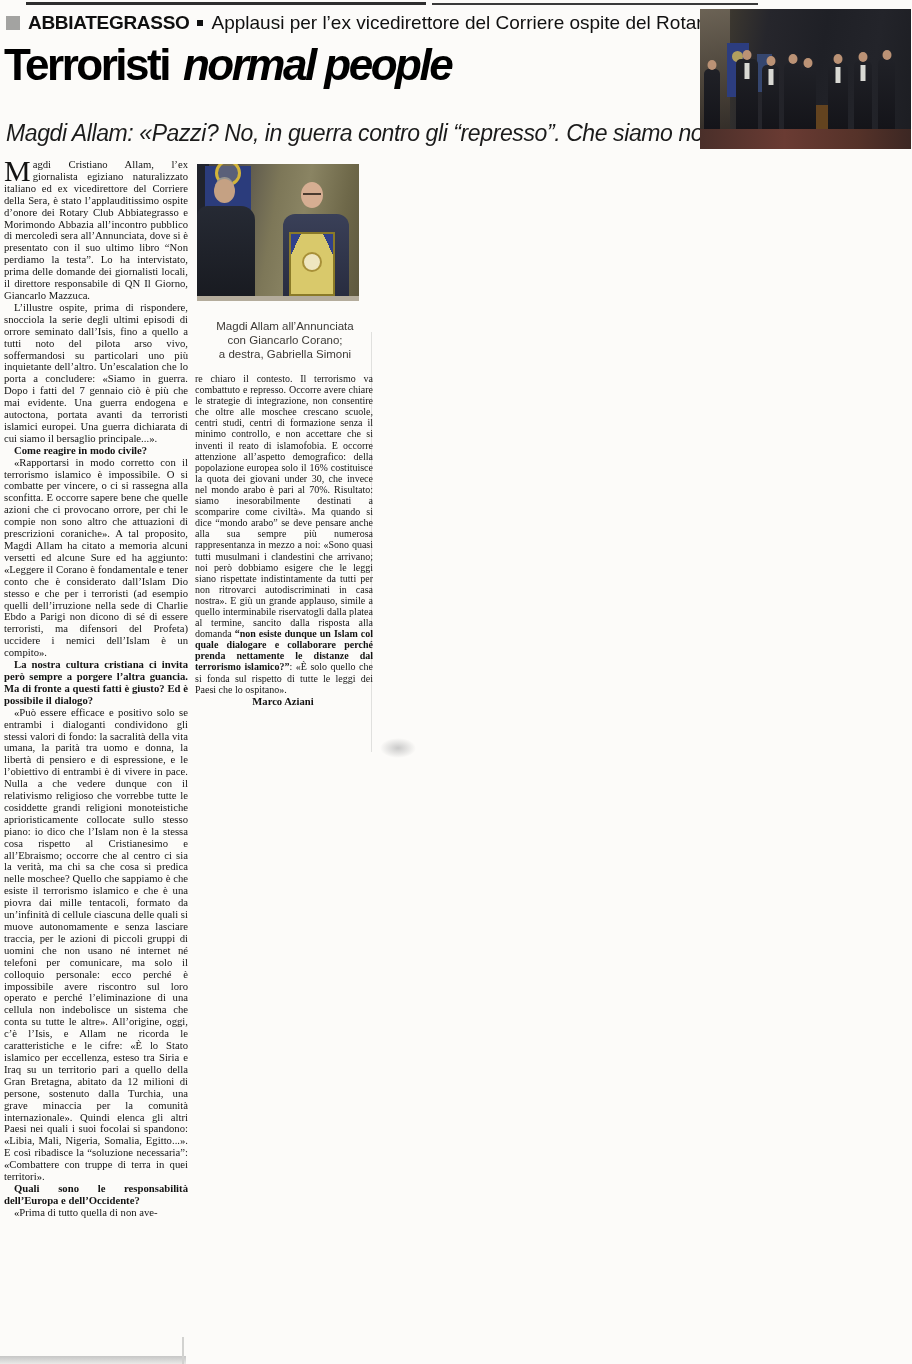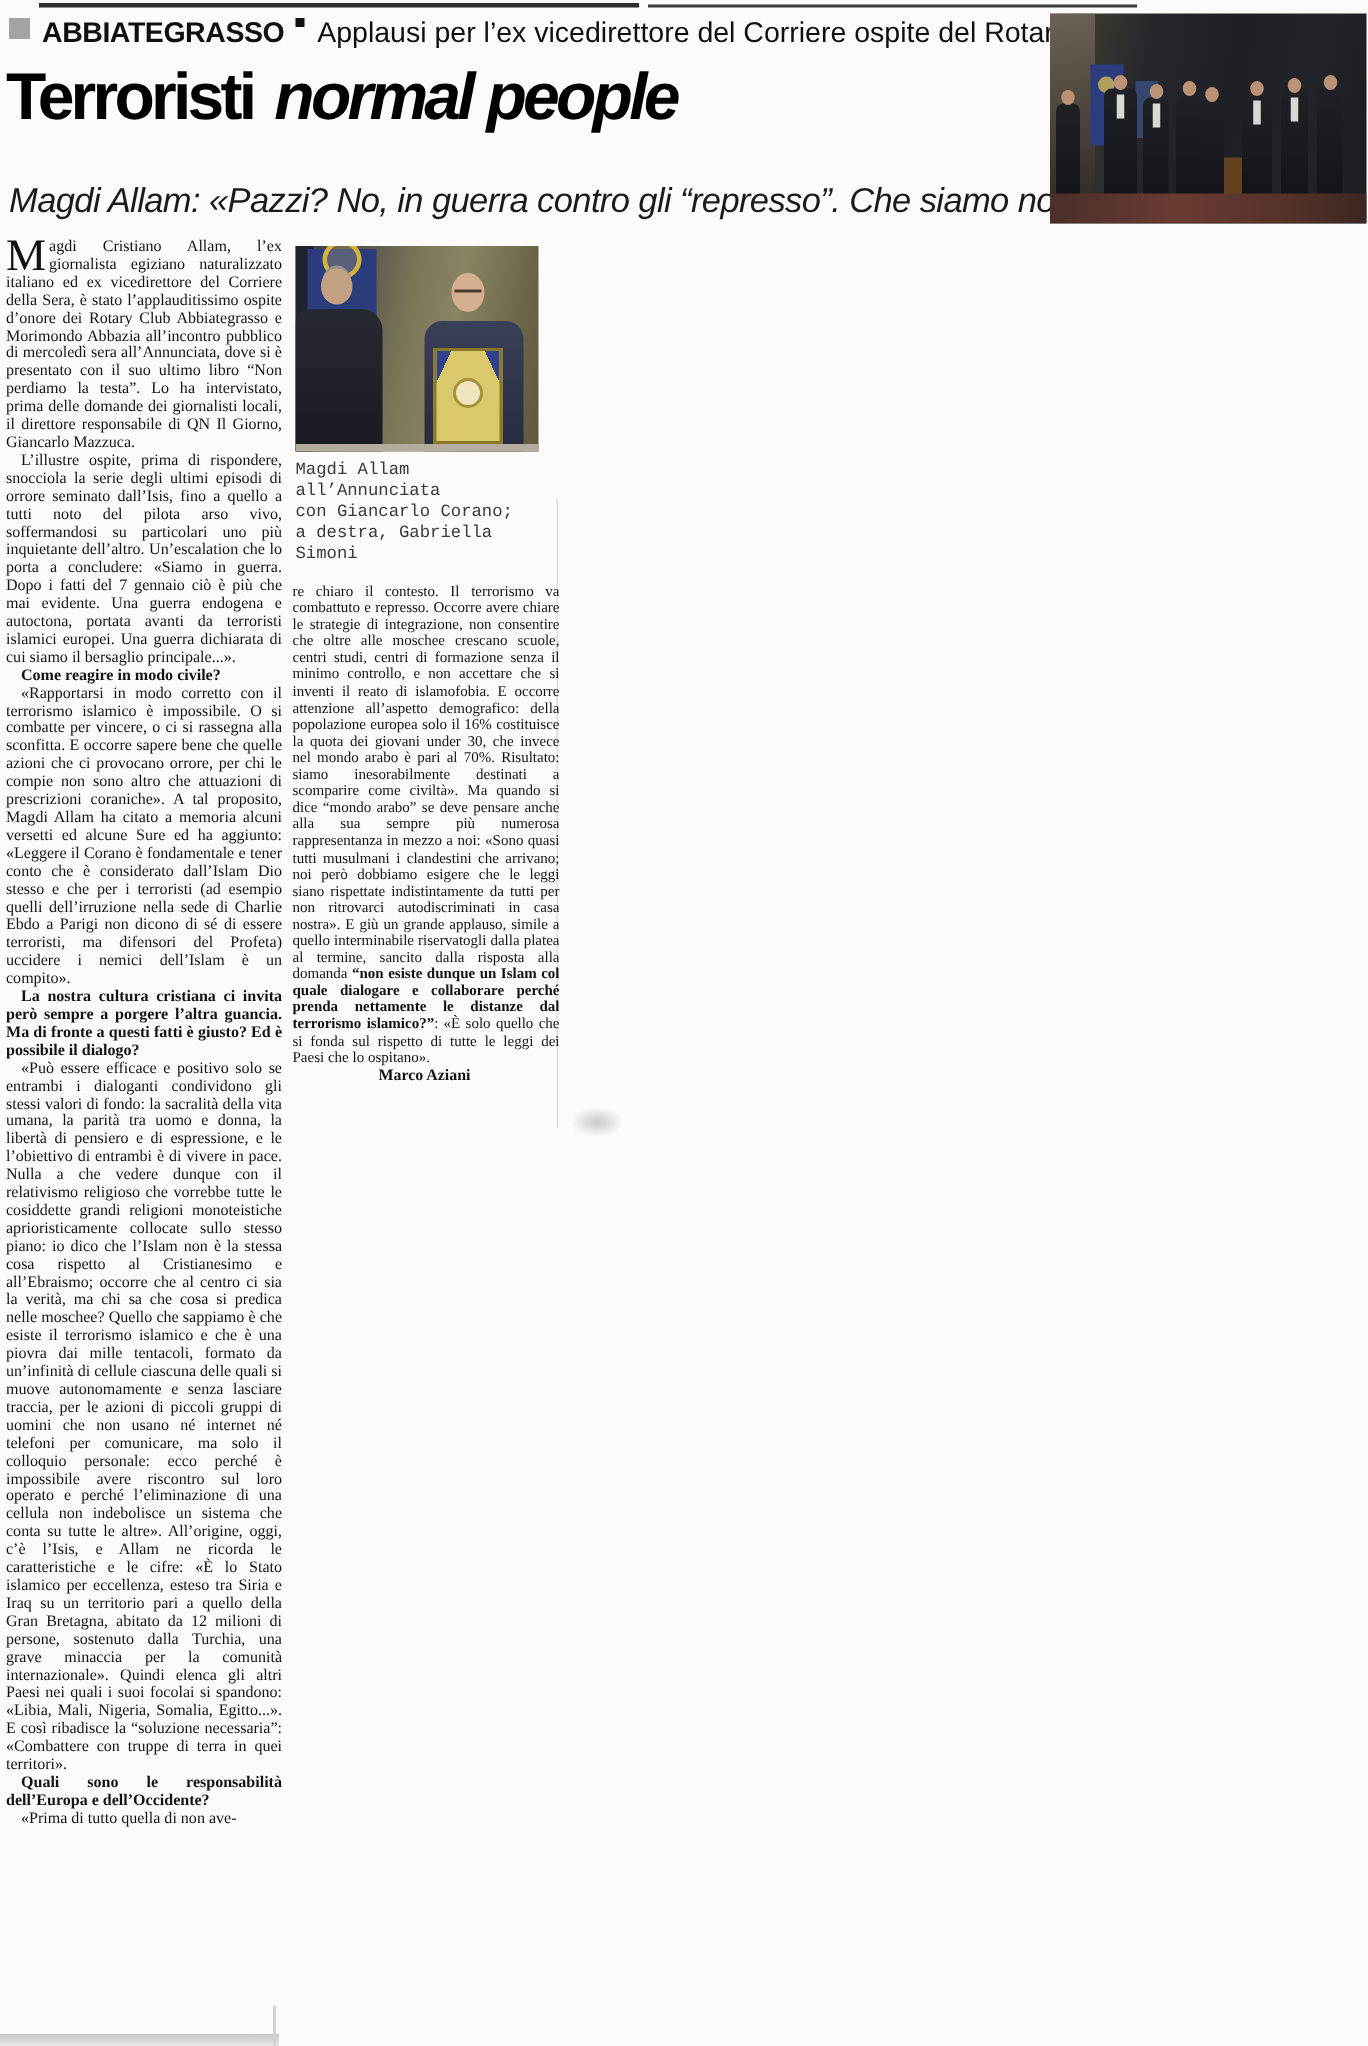--- a/index.html
+++ b/index.html
@@ -10,21 +10,21 @@
   .rule-a{position:absolute;left:26px;top:2px;width:400px;height:3px;background:#2e2e2e;}
   .rule-b{position:absolute;left:432px;top:3px;width:326px;height:2px;background:#3a3a3a;}
   .divider-v{position:absolute;left:371px;top:332px;width:1px;height:420px;background:#e0e0de;}
   .smudge{position:absolute;left:380px;top:738px;width:36px;height:20px;border-radius:50%;
           background:radial-gradient(closest-side,#bdbdbd,rgba(255,255,255,0));opacity:.8;}
   .streak-bottom{position:absolute;left:0;top:1356px;width:186px;height:8px;
           background:linear-gradient(#c6c6c6,#e9e9e7);}
   .tick-bottom{position:absolute;left:182px;top:1337px;width:2px;height:27px;background:#d2d2d0;}
 
   
-  .kicker{position:absolute;left:6px;top:12px;display:flex;align-items:flex-start;gap:8px;
+  .kicker{position:absolute;left:6px;top:12px;display:flex;align-items:center;gap:8px;
           font-family:"Liberation Sans",sans-serif;font-size:19px;color:#101010;white-space:nowrap;}
   .kicker .sq-gray{width:14px;height:14px;background:#a3a3a1;flex:0 0 auto;}
   .kicker .loc{font-weight:bold;letter-spacing:-.3px;}
   .kicker .sq-black{width:6px;height:6px;background:#111;flex:0 0 auto;}
 
   
   .headline{position:absolute;left:4px;top:40px;width:700px;
             font-family:"Liberation Sans",sans-serif;font-weight:bold;font-size:44px;
             letter-spacing:-2.5px;color:#000000;white-space:nowrap;}
   .headline .it{font-style:italic;margin-left:14px;}
@@ -83,22 +83,22 @@
   .photo-mid .head-right{position:absolute;left:104px;top:18px;width:22px;height:26px;border-radius:50%;
              background:#d6ae92;}
   .photo-mid .glasses{position:absolute;left:106px;top:29px;width:18px;height:2px;background:#4a3b30;}
   .photo-mid .pennant{position:absolute;left:92px;top:68px;width:42px;height:60px;background:#d9c96b;
              border:2px solid #8a7a28;
              background-image:linear-gradient(115deg,#31418a 0 14%,rgba(0,0,0,0) 14%),
                               linear-gradient(245deg,#31418a 0 14%,rgba(0,0,0,0) 14%);}
   .photo-mid .emblem{position:absolute;left:105px;top:88px;width:16px;height:16px;border-radius:50%;
              background:#efe6c0;border:2px solid #a89038;}
   .photo-mid .base{position:absolute;left:0;bottom:0;width:162px;height:5px;background:#b4ac9c;}
-  .caption{margin:6px 0 12px 2px;font-family:Liberation Mono, monospace;font-size:11.5px;
-           line-height:14px;color:#3d3a36;}
+  .caption{margin:18px 0 12px 2px;font-family:Liberation Sans, sans-serif;font-size:11.5px;
+           line-height:14px;color:#3d3a36;text-align:center;}
   .caption span{display:block;}
 </style>
 </head>
 <body>
 
 <div class="page">
 
   <div class="rule-a"></div>
   <div class="rule-b"></div>
   <div class="divider-v"></div>

